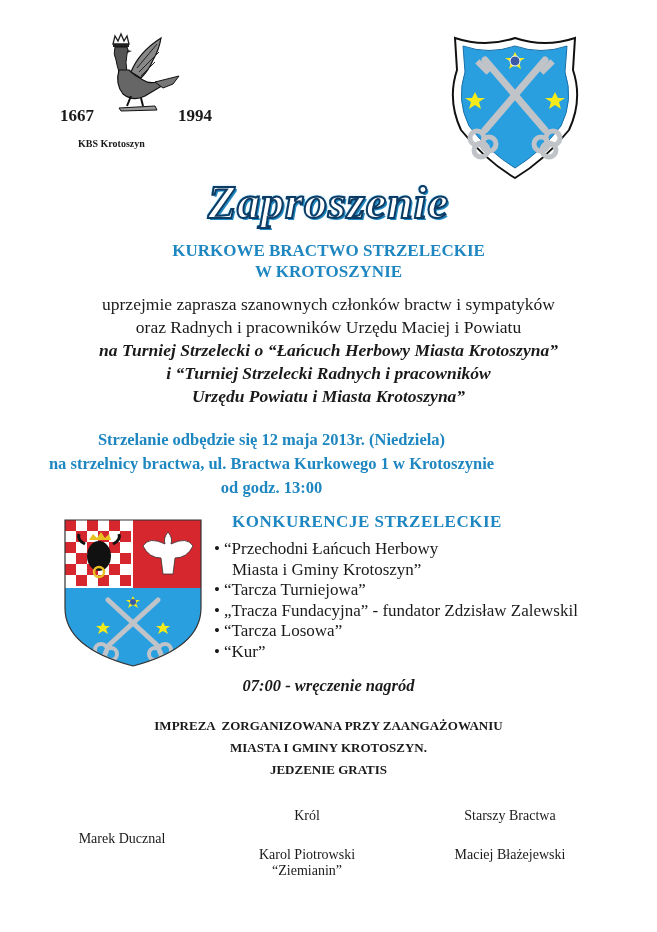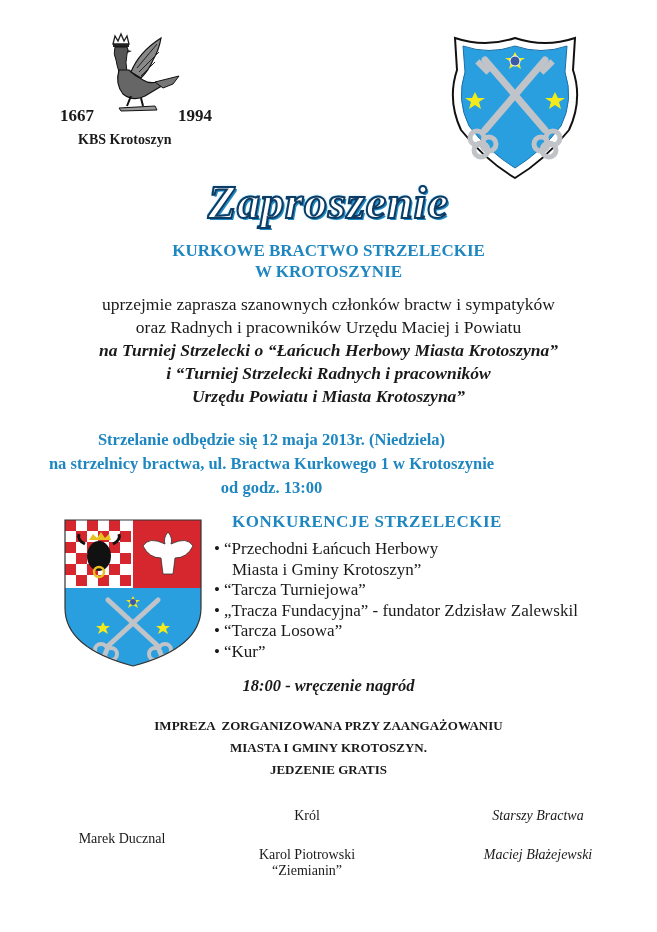--- a/index.html
+++ b/index.html
@@ -5,21 +5,21 @@
   html, body { margin: 0; padding: 0; background: #ffffff; }
   body { width: 657px; height: 932px; position: relative; overflow: hidden;
          font-family: "Liberation Serif", "DejaVu Serif", serif; color: #1a1a1a; }
   .abs { position: absolute; }
   .center { text-align: center; }
   .blue { color: #1e86c0; }
   #kbs-bird { left: 105px; top: 32px; }
   .year { font-family: "Liberation Serif", serif; font-weight: bold; font-size: 17px; top: 106px; }
   #year-left { left: 60px; }
   #year-right { left: 178px; }
-  #kbs-name { left: 78px; top: 132px; font-weight: bold; font-size: 14px; }
+  #kbs-name { left: 78px; top: 138px; font-weight: bold; font-size: 10px; }
 
   #shield-top { left: 445px; top: 30px; }
 
   #title { left: 0; width: 657px; top: 176px; }
   #title-text { font-family: "Liberation Serif", serif; font-style: italic; font-weight: bold;
     font-size: 46px; color: #ffffff; letter-spacing: 1px;
     -webkit-text-stroke: 2px #0d3b63;
     text-shadow: 0 0 3px #2aa6e0, 2px 2px 0 #1e86c0, -1px -1px 0 #5cc3f0; }
 
   #brotherhood { left: 0; width: 657px; top: 240px; font-weight: bold; font-size: 17px; line-height: 21px; }
@@ -39,21 +39,21 @@
 
   #awards { left: 0; width: 657px; top: 676px; font-style: italic; font-weight: bold; font-size: 16.5px; }
 
   #organized { left: 0; width: 657px; top: 715px; font-weight: bold; font-size: 13px; line-height: 22px; }
 
   .sig-col { width: 200px; text-align: center; font-size: 14px; }
   .sig-role { display: block; }
   .sig-name { display: block; margin-top: 22px; line-height: 17px; }
   #sig-1 { left: 22px; top: 808px; }
   #sig-2 { left: 207px; top: 808px; }
-  #sig-3 { left: 438px; top: 808px; font-style: italic; }
+  #sig-3 { left: 410px; top: 808px; }
 </style>
 </head>
 <body>
 
 <div class="abs" id="kbs-bird">
   <svg width="80" height="80" viewBox="0 0 80 80">
 
     <path d="M8 12 L10 4 L13 9 L16 2 L19 9 L22 4 L24 12 Z" fill="#fff" stroke="#222" stroke-width="1.3"></path>
     <rect x="8" y="12" width="16" height="3" fill="#222"></rect>
 
@@ -205,21 +205,21 @@
   <li>
     <span class="bullet">•</span>
     <span class="cont">“Tarcza Losowa”</span>
   </li>
   <li>
     <span class="bullet">•</span>
     <span class="cont">“Kur”</span>
   </li>
 </ul>
 
-<div class="abs center" id="awards">18:00 - wręczenie nagród</div>
+<div class="abs center" id="awards">07:00 - wręczenie nagród</div>
 
 <div class="abs center" id="organized">
   <div style="white-space:pre">IMPREZA  ZORGANIZOWANA PRZY ZAANGAŻOWANIU</div>
   <div>MIASTA I GMINY KROTOSZYN.</div>
   <div>JEDZENIE GRATIS</div>
 </div>
 
 <div class="abs sig-col" id="sig-1">
   <span class="sig-name">Marek Ducznal</span>
 </div>

